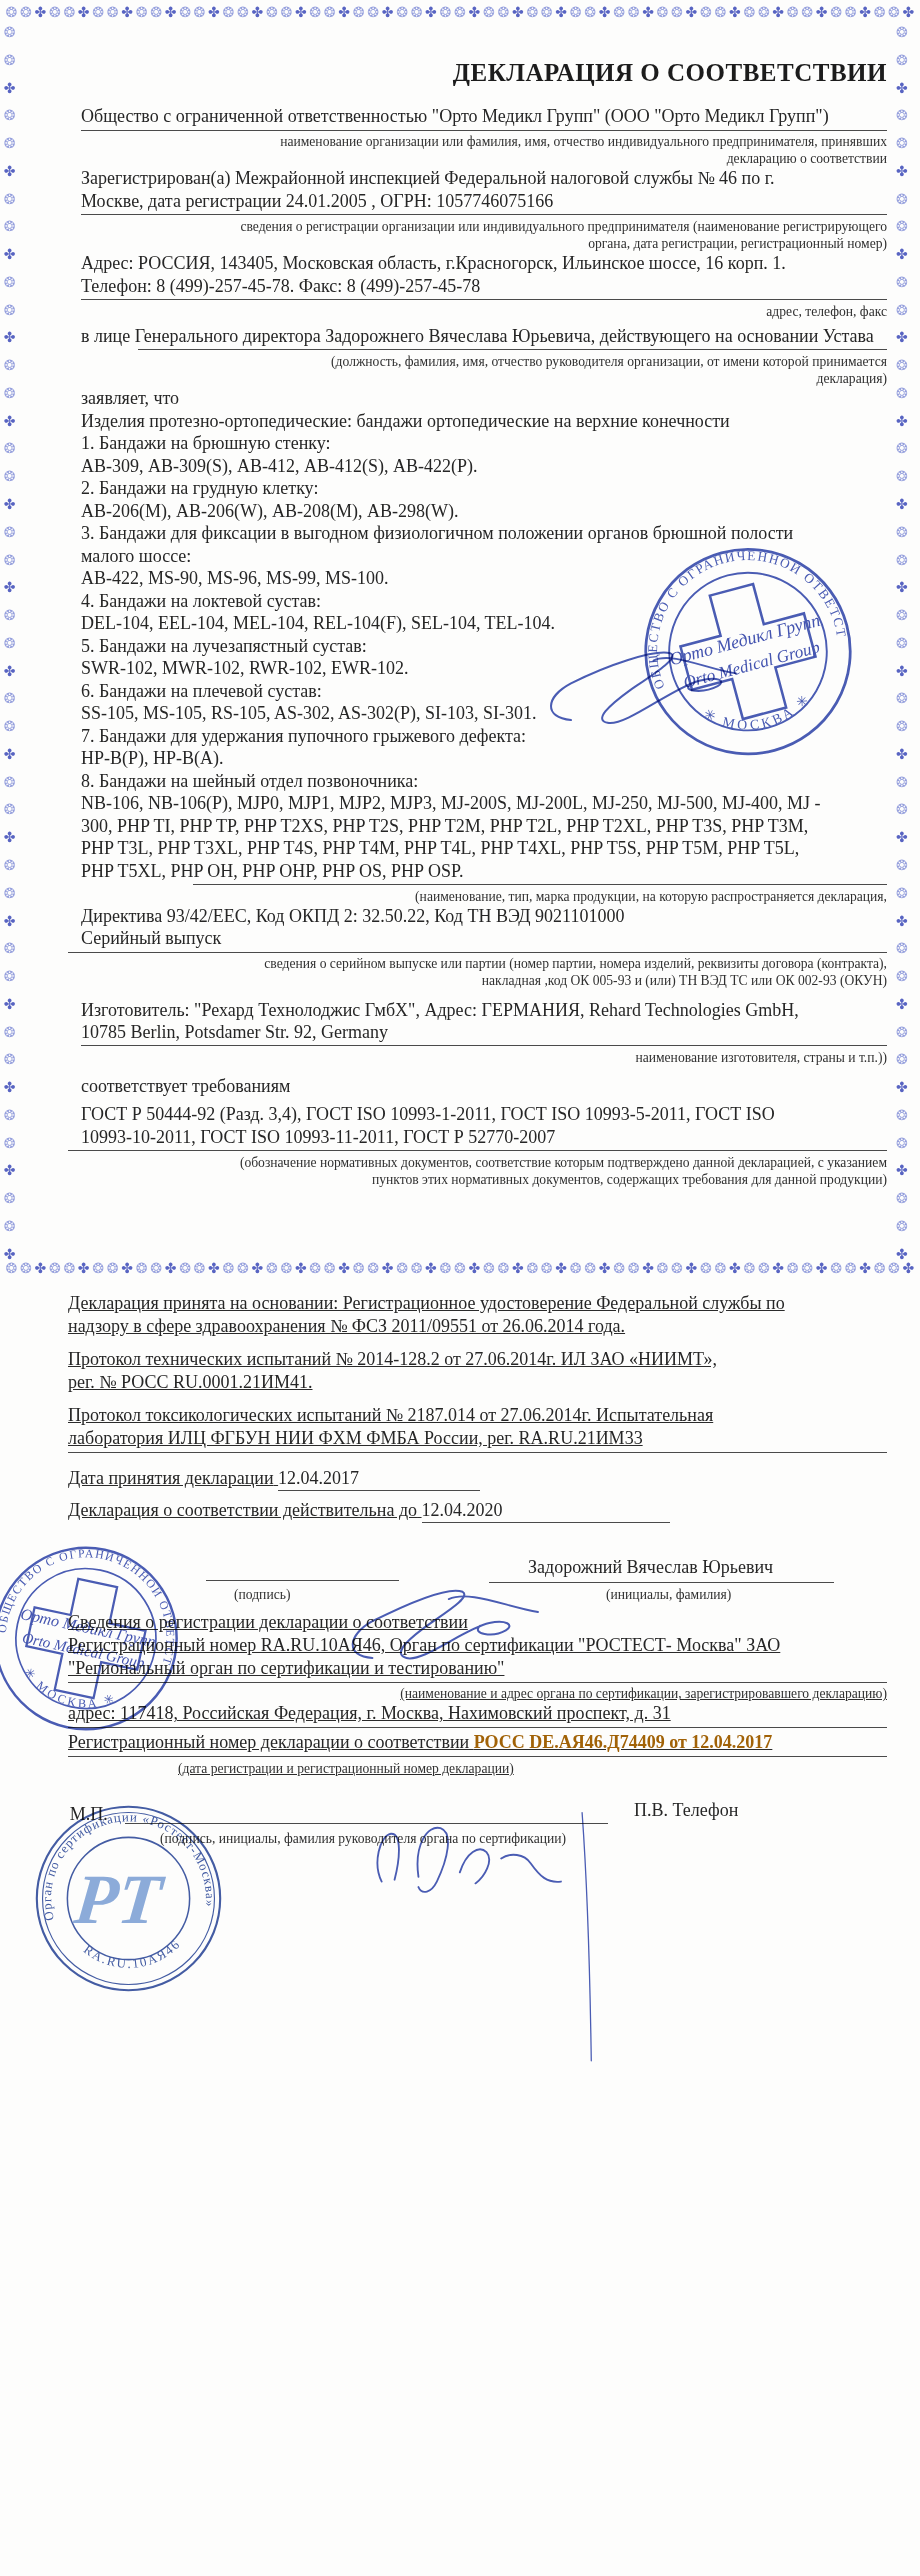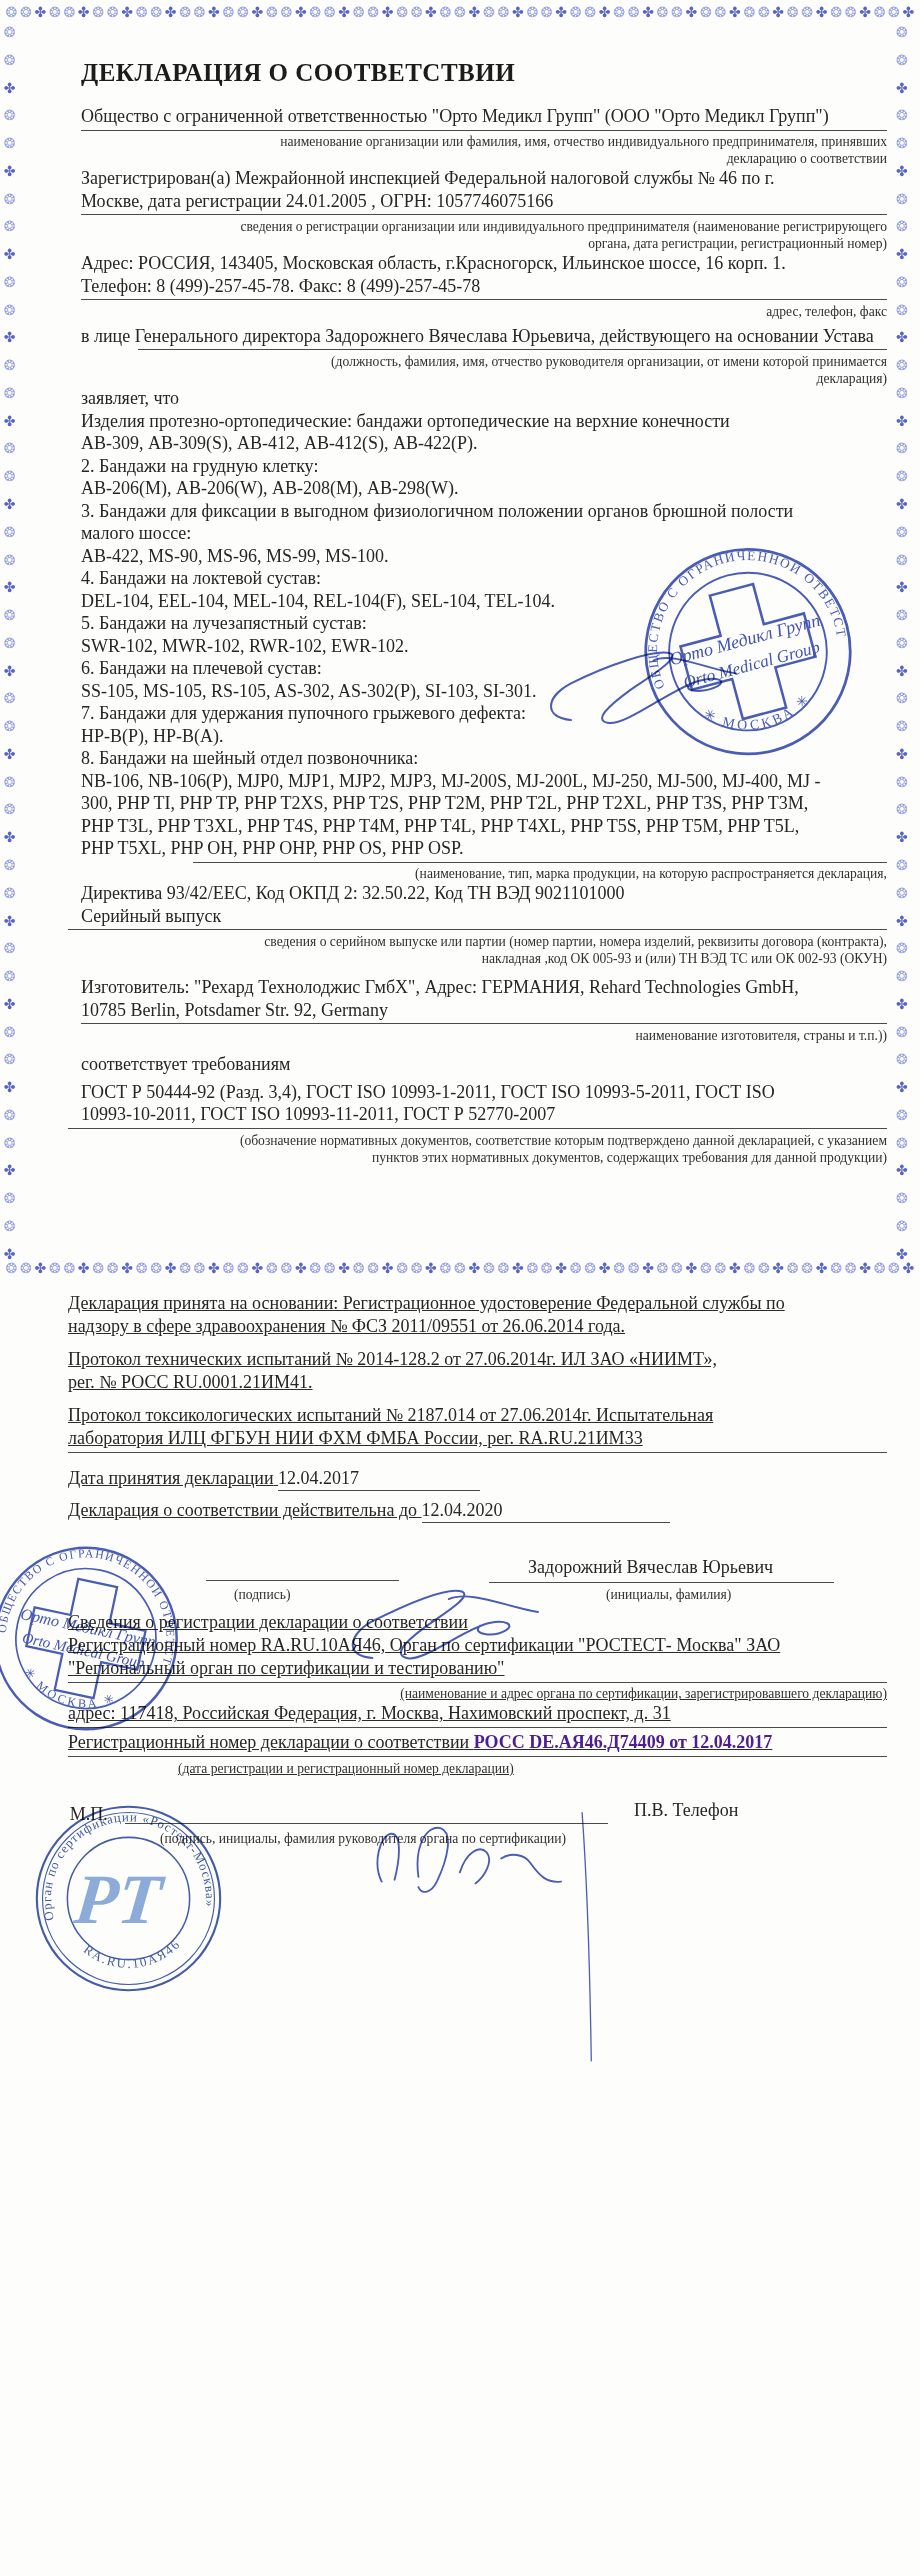--- a/index.html
+++ b/index.html
@@ -9,29 +9,29 @@
   .orn{position:absolute;display:flex;justify-content:space-between;line-height:1;user-select:none;}
   .orn span{font-size:14px;}
   .orn .lt{color:#96a0dd;} .orn .dk{color:#5864c2;}
   #orn-top{left:5.5px;right:5.5px;top:6.4px;}
   #orn-bottom{left:5.5px;right:5.5px;top:1262px;}
   #orn-left,#orn-right{flex-direction:column;top:26px;height:1236px;width:18.4px;}
   #orn-left{left:3.7px;} #orn-right{left:896px;}
   
   #upper{position:absolute;left:81px;top:59px;width:806px;}
   #lower{position:absolute;left:68px;top:1292px;width:819px;text-decoration:underline;}
-  .ttl{font-size:25px;font-weight:bold;text-align:left;letter-spacing:0.5px;color:#1c1c1c;margin-bottom:18.4px;}
+  .ttl{font-size:25px;font-weight:bold;text-align:right;letter-spacing:0.5px;color:#1c1c1c;margin-bottom:18.4px;}
   .ln{font-size:18px;line-height:22.5px;white-space:nowrap;color:#262626;}
   .ln2{font-size:18px;line-height:23px;white-space:nowrap;color:#262626;}
   .cap{font-size:13.6px;line-height:17px;text-align:right;white-space:nowrap;color:#303030;}
   .rule{border-top:1.5px solid #4a4a4a;height:0;margin:1.8px 0 2.8px 0;}
   .rule.off{margin-left:-13px;}
   .gap6{height:5.5px;} .gap10{height:9.2px;}
   .uval{border-bottom:1.5px solid #4a4a4a;display:inline-block;}
-  b{color:#4c1d95;}
+  b{color:#a16207;}
   
   .sigrow{position:relative;height:88px;}
   .sigline{position:absolute;border-top:1.5px solid #4a4a4a;}
   .abs{position:absolute;white-space:nowrap;}
   
   .stamp{position:absolute;mix-blend-mode:multiply;opacity:.93;}
   svg text{font-family:"Liberation Serif","DejaVu Serif",serif;}
 </style>
 </head>
 <body>
@@ -285,20 +285,21 @@
 
     <div class="ln">в лице Генерального директора Задорожнего Вячеслава Юрьевича, действующего на основании Устава</div>
     <div class="rule" style="margin-left:57px"></div>
     <div class="cap">(должность, фамилия, имя, отчество руководителя организации, от имени которой принимается</div>
     <div class="cap">декларация)</div>
 
     <div class="ln">заявляет, что</div>
     <div class="ln">Изделия протезно-ортопедические: бандажи ортопедические на верхние конечности</div>
 
     <div>
+        <div class="ln">1. Бандажи на брюшную стенку:</div>
         <div class="ln">АВ-309, АВ-309(S), АВ-412, АВ-412(S), АВ-422(Р).</div>
         <div class="ln">2. Бандажи на грудную клетку:</div>
         <div class="ln">АВ-206(М), АВ-206(W), АВ-208(М), АВ-298(W).</div>
         <div class="ln">3. Бандажи для фиксации в выгодном физиологичном положении органов брюшной полости</div>
         <div class="ln">малого шоссе:</div>
         <div class="ln">АВ-422, MS-90, MS-96, MS-99, MS-100.</div>
         <div class="ln">4. Бандажи на локтевой сустав:</div>
         <div class="ln">DEL-104, EEL-104, MEL-104, REL-104(F), SEL-104, TEL-104.</div>
         <div class="ln">5. Бандажи на лучезапястный сустав:</div>
         <div class="ln">SWR-102, MWR-102, RWR-102, EWR-102.</div>

